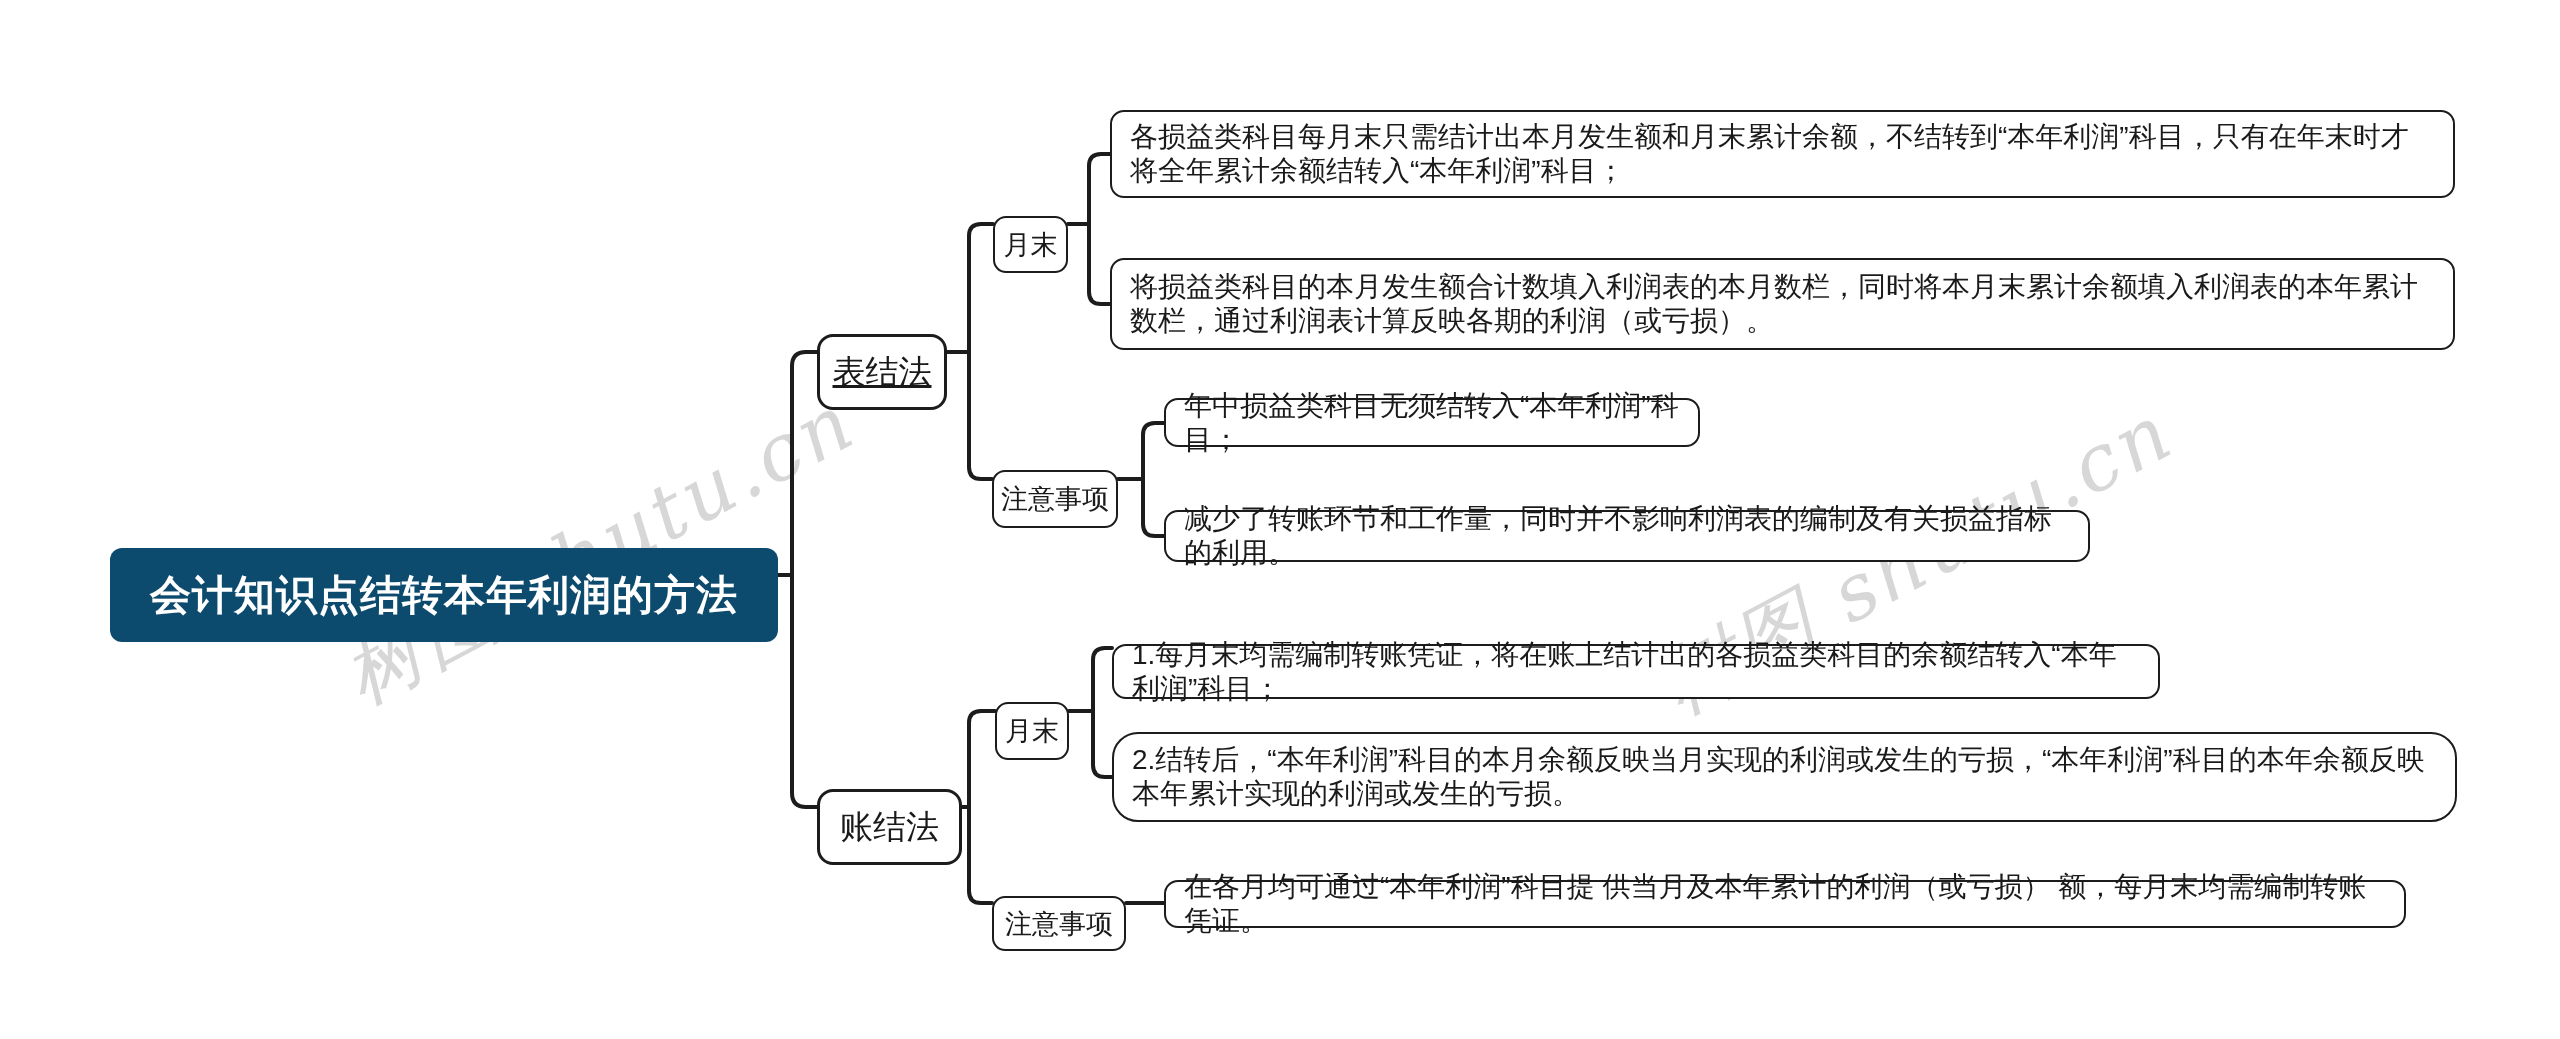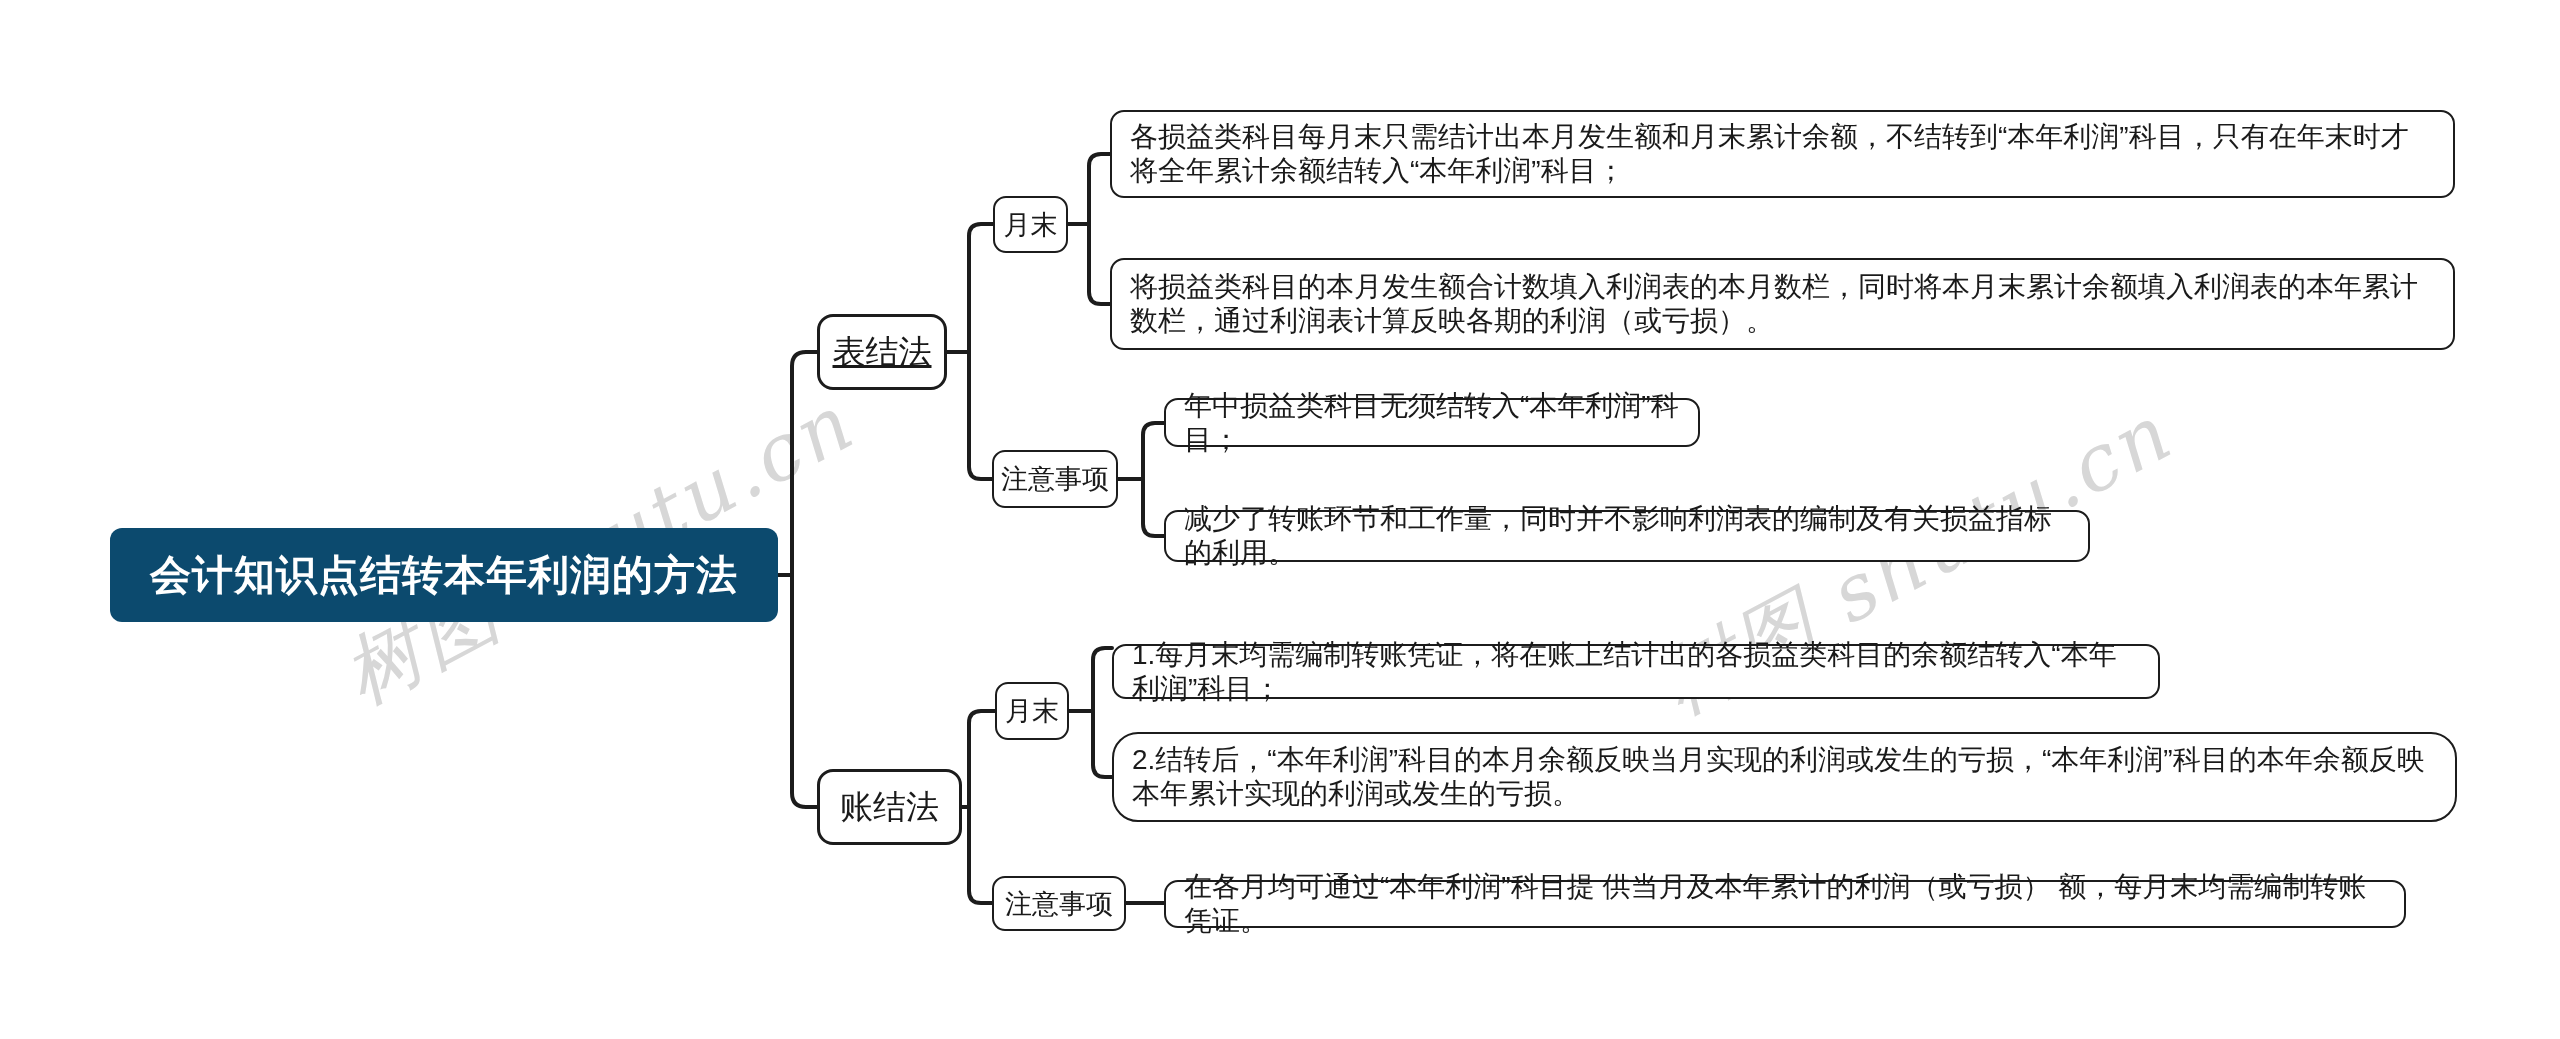--- a/index.html
+++ b/index.html
@@ -36,20 +36,21 @@
   .node{
     position:absolute;
     box-sizing:border-box;
     display:flex;align-items:center;justify-content:center;
     text-align:left;
     background:#ffffff;
     border:3px solid #1c1c1c;
     border-radius:16px;
     z-index:3;
     white-space:nowrap;
+    margin-top:20px;
   }
   .root{
     left:110px;top:528px;width:668px;height:94px;
     background:#0c4a6e;color:#ffffff;
     border:none;border-radius:12px;
     font-size:41px;font-weight:700;letter-spacing:1px;
   }
   .branch{font-size:33px;}
   #n-biao{left:817px;top:314px;width:130px;height:76px;text-decoration:underline;}
   #n-zhang{left:817px;top:769px;width:145px;height:76px;}

